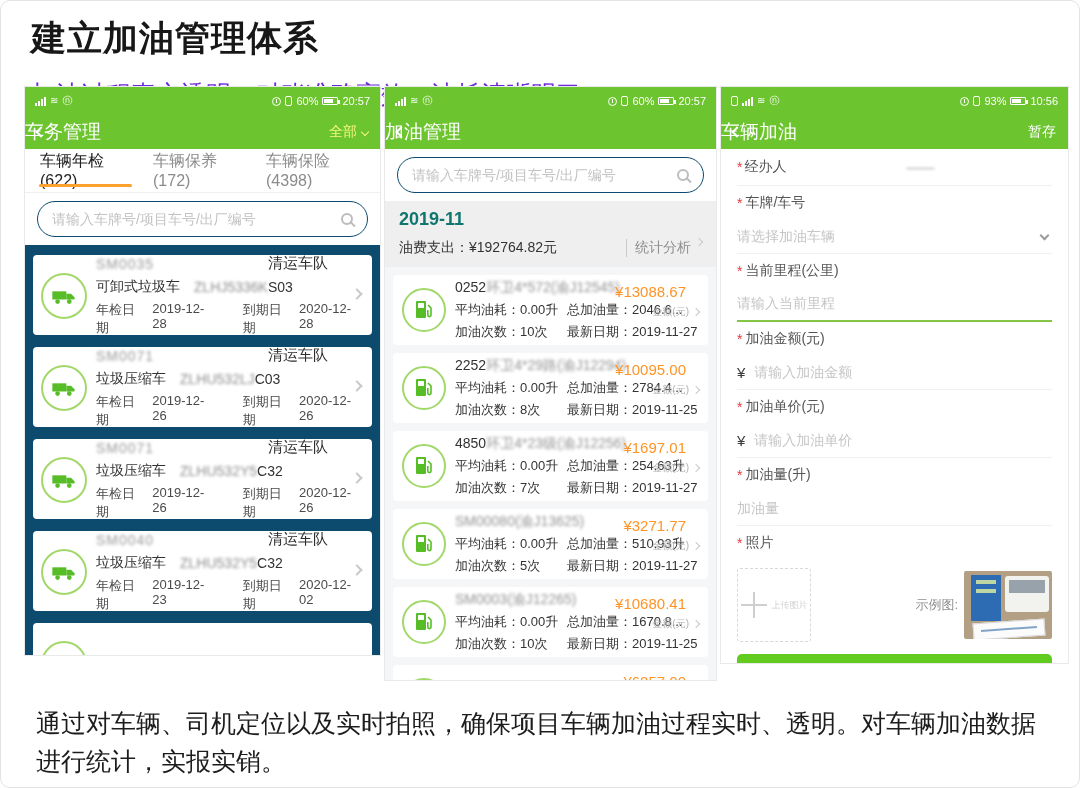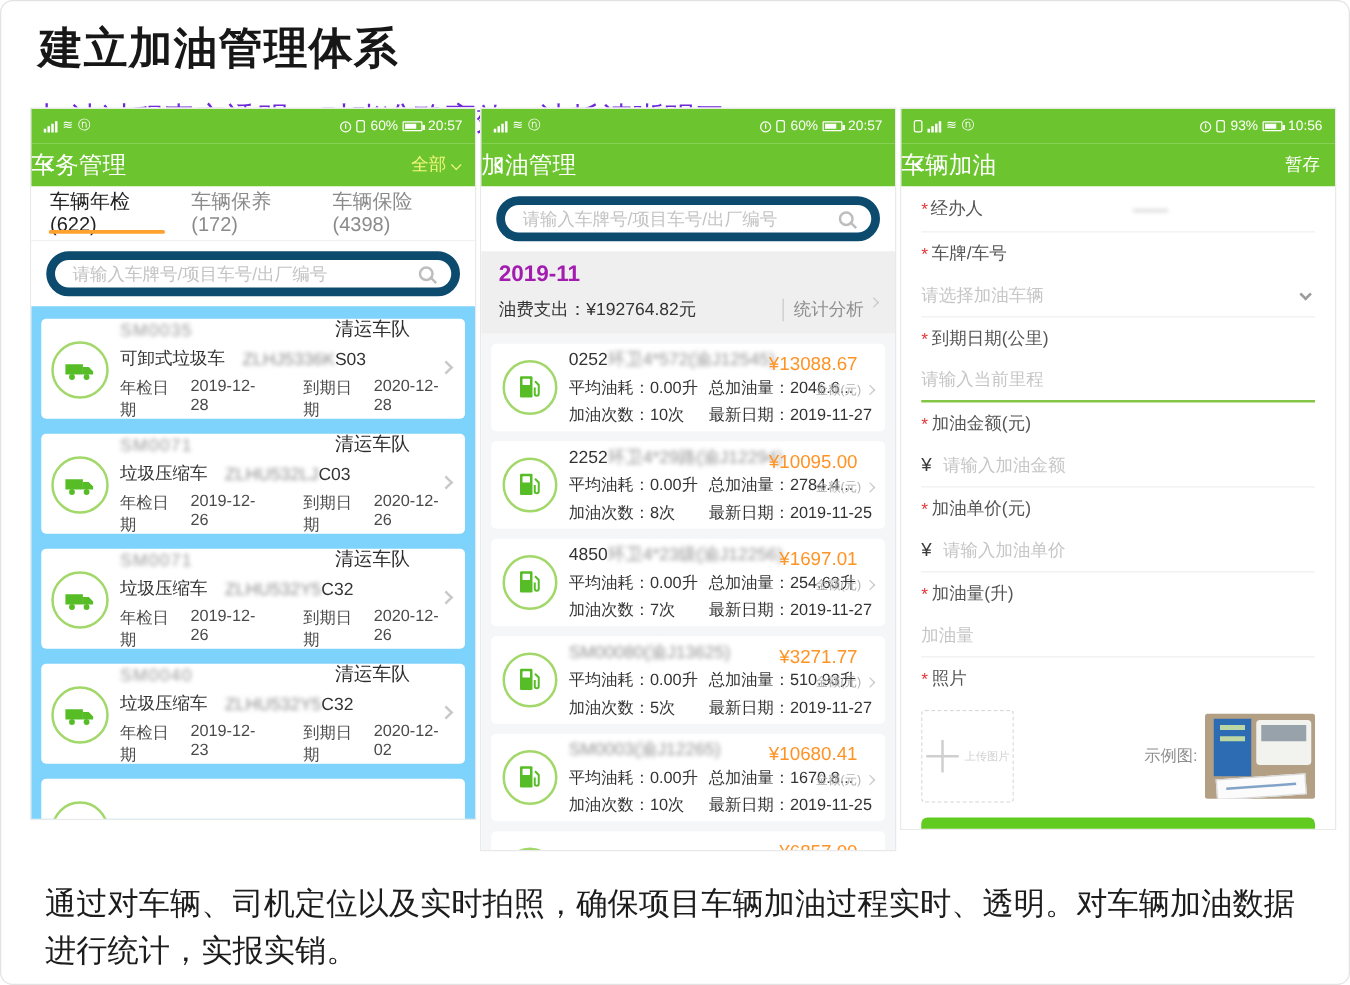--- a/index.html
+++ b/index.html
@@ -46,38 +46,38 @@
   .chv.small { width:6px; height:6px; border-width:1.5px; }
   .mag { width:12px; height:12px; border:2px solid #bdbdbd; border-radius:50%; position:relative; display:inline-block; }
   .mag::after { content:''; position:absolute; width:7px; height:2px; background:#bdbdbd; right:-5px; bottom:-2px; transform:rotate(45deg); }
 
   
   .tabs { display:flex; gap:16px; padding:0 12px; height:44px; align-items:stretch; background:#fff; border-bottom:1px solid #f0f0f0; }
   .tab { font-size:16px; color:#8b8b8b; display:flex; align-items:center; position:relative; padding:12px 3px; }
   .tab.active { color:#222; }
   .tab.active::after { content:''; position:absolute; left:2px; right:2px; bottom:5px; height:3px; background:#ffa12e; border-radius:2px; }
   .searcharea { padding:8px 12px; background:#fff; }
-  .searchpill { height:36px; border:7px solid #0c4a6e; border-radius:18px; display:flex; align-items:center; padding:0 14px; gap:8px; background:#fff; }
+  .searchpill { height:36px; border:1px solid #0c4a6e; border-radius:18px; display:flex; align-items:center; padding:0 14px; gap:8px; background:#fff; }
   .searchpill input { border:none; outline:none; flex:1; font-size:14px; color:#333; background:transparent; font-family:inherit; }
   .searchpill input::placeholder { color:#c3c3c3; }
-  .list { background:#7dd3fc; padding:10px 8px 0; min-height:420px; }
+  .list { background:#0c4a6e; padding:10px 8px 0; min-height:420px; }
   .vcard { background:#fff; border-radius:4px; padding:9px 10px 8px 8px; margin-bottom:12px; height:80px; display:flex; align-items:center; gap:9px; position:relative; }
   .cicon { width:46px; height:46px; border:2px solid #a2d86a; border-radius:50%; display:flex; align-items:center; justify-content:center; flex:none; background:#fff; }
   .vbody { flex:1; display:flex; flex-direction:column; gap:5px; min-width:0; }
   .vrow1 { display:flex; justify-content:space-between; padding-right:34px; align-items:center; }
   .vid { font-size:14px; color:#9a9a9a; filter:blur(1.5px); letter-spacing:1px; }
   .vfleet { font-size:15px; color:#2e2e2e; }
   .vrow2 { display:flex; gap:14px; font-size:14px; color:#333; align-items:center; }
   .vcode-blur { filter:blur(1.5px); color:#8f8f8f; }
   .vrow3 { display:flex; gap:7px; font-size:13px; color:#4a4a4a; }
   .vcard > .chv { position:absolute; right:11px; top:50%; margin-top:-5px; }
 
   
   .summary { background:#efefef; padding:8px 14px 10px; }
-  .month { font-size:18px; font-weight:700; color:#a21caf; margin-bottom:9px; }
+  .month { font-size:18px; font-weight:700; color:#0f766e; margin-bottom:9px; }
   .sumrow { display:flex; justify-content:space-between; align-items:center; font-size:14px; color:#333; }
   .stats { color:#8e8e8e; display:flex; gap:5px; border-left:1px solid #c9c9c9; padding-left:8px; }
   .rlist { background:#f5f6f7; padding:8px 8px 0; min-height:430px; }
   .rcard { background:#fff; border-radius:4px; padding:7px 9px; margin-bottom:8px; height:70px; display:flex; gap:9px; align-items:center; position:relative; }
   .rbody { flex:1; display:flex; flex-direction:column; gap:4px; min-width:0; font-size:13px; color:#333; }
   .rtitle { display:flex; font-size:14px; color:#333; }
   .tblur { filter:blur(1.5px); color:#949494; }
   .ramt { position:absolute; right:22px; top:8px; color:#ff9426; font-size:15px; }
   .rcols { display:flex; }
   .rcols .c1 { width:112px; flex:none; }
@@ -537,21 +537,21 @@
           <span class="star">*</span>
           <span>车牌/车号</span>
         </div>
         <div class="inrow">
           <span>请选择加油车辆</span>
           <span class="chv down" style="border-color:#9b9b9b"></span>
         </div>
 
         <div class="flabel">
           <span class="star">*</span>
-          <span>到期日期(公里)</span>
+          <span>当前里程(公里)</span>
         </div>
         <div class="inrow greenline">
           <span>请输入当前里程</span>
         </div>
 
         <div class="flabel">
           <span class="star">*</span>
           <span>加油金额(元)</span>
         </div>
         <div class="inrow">

